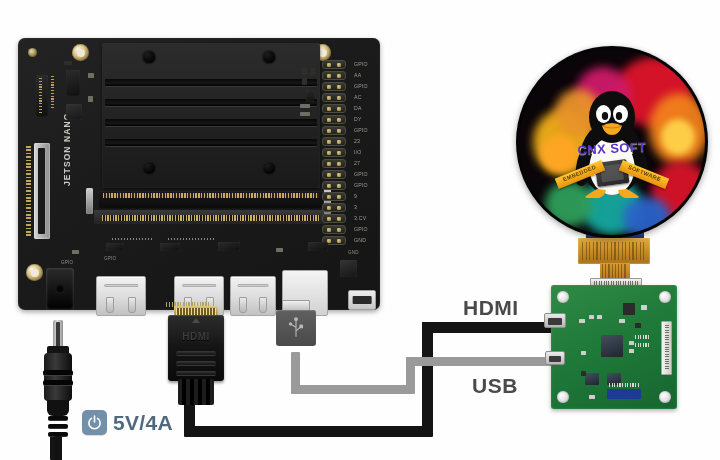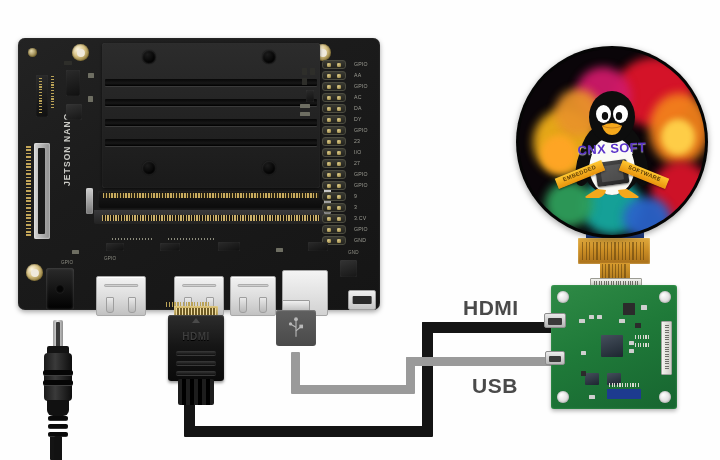--- a/index.html
+++ b/index.html
@@ -477,20 +477,29 @@
     <div class="pw-body"></div>
     <div class="pw-ring" style="top:50px;"></div>
     <div class="pw-ring" style="top:60px;"></div>
     <div class="pw-taper"></div>
     <div class="pw-strain" style="top:96px;"></div>
     <div class="pw-strain" style="top:104px;"></div>
     <div class="pw-strain" style="top:112px;"></div>
     <div class="pw-cord"></div>
   </div>
 
+  <div id="pwr-label">
+    <div id="pwr-icon">
+      <svg width="15" height="15" viewBox="0 0 24 24">
+        <path d="M7 5.5 A9 9 0 1 0 17 5.5" fill="none" stroke="#ffffff" stroke-width="2.6" stroke-linecap="round"></path>
+        <line x1="12" y1="1.5" x2="12" y2="11" stroke="#ffffff" stroke-width="2.6" stroke-linecap="round"></line>
+      </svg>
+    </div>
+    <div id="pwr-text">5V/4A</div>
+  </div>
 
   <div class="lbl" id="lbl-hdmi">HDMI</div>
   <div class="lbl" id="lbl-usb">USB</div>
 
   <div id="display">
     <div class="disp-bezel"></div>
     <div class="disp-screen">
 
       <div class="splash b" style="left:96px;top:8px;width:78px;height:70px;background:#e0152b;"></div>
       <div class="splash b" style="left:56px;top:18px;width:56px;height:58px;background:#d01a6a;"></div>

